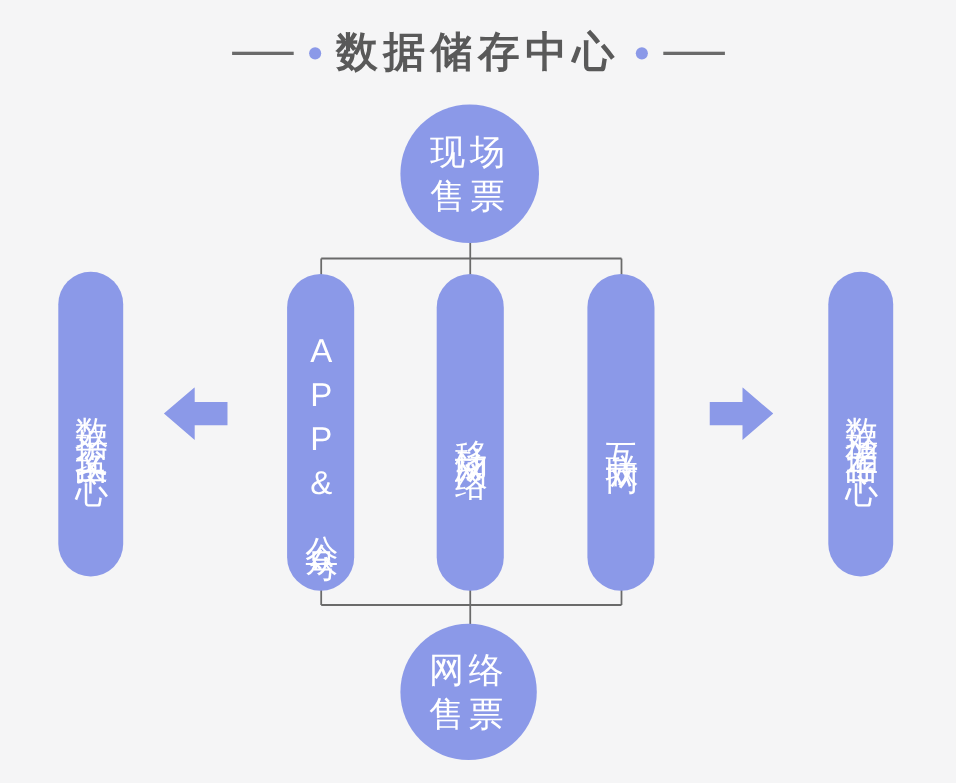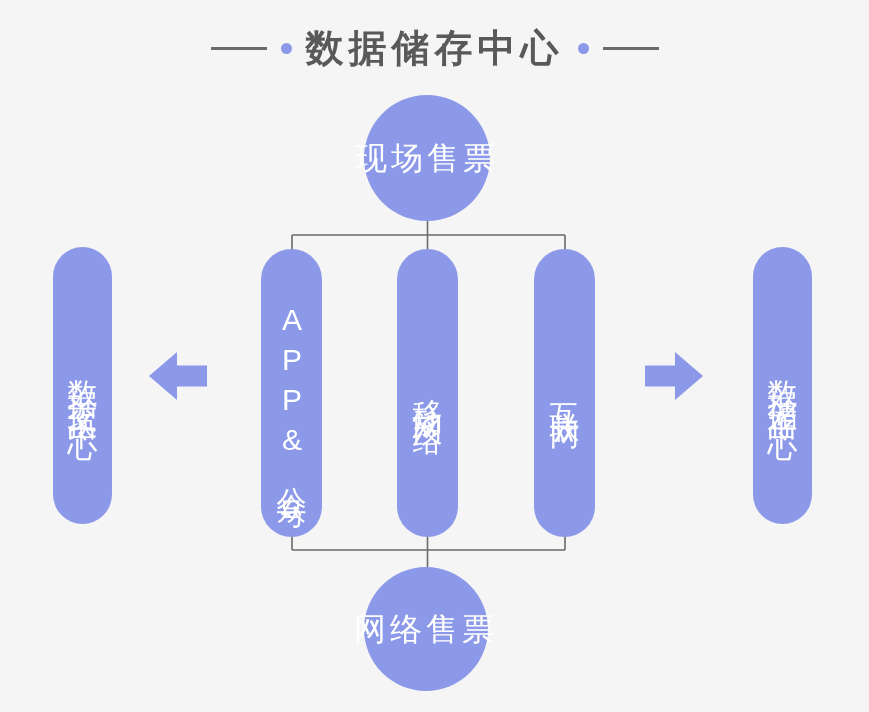--- a/index.html
+++ b/index.html
@@ -72,21 +72,21 @@
     color: var(--node-text, #ffffff);
     display: flex;
     align-items: center;
     justify-content: center;
     text-align: center;
   }
   .circle {
     width: 126px;
     height: 126px;
     border-radius: 50%;
-    flex-direction: row;
+    flex-direction: column;
   }
   .circle .circle-line {
     font-size: 32px;
     line-height: 40px;
     letter-spacing: 4px;
     white-space: nowrap;
   }
   .circle-top    { left: 364px; top: 95px;  }
   .circle-bottom { left: 364px; top: 567px; width: 124px; height: 124px; }
 

